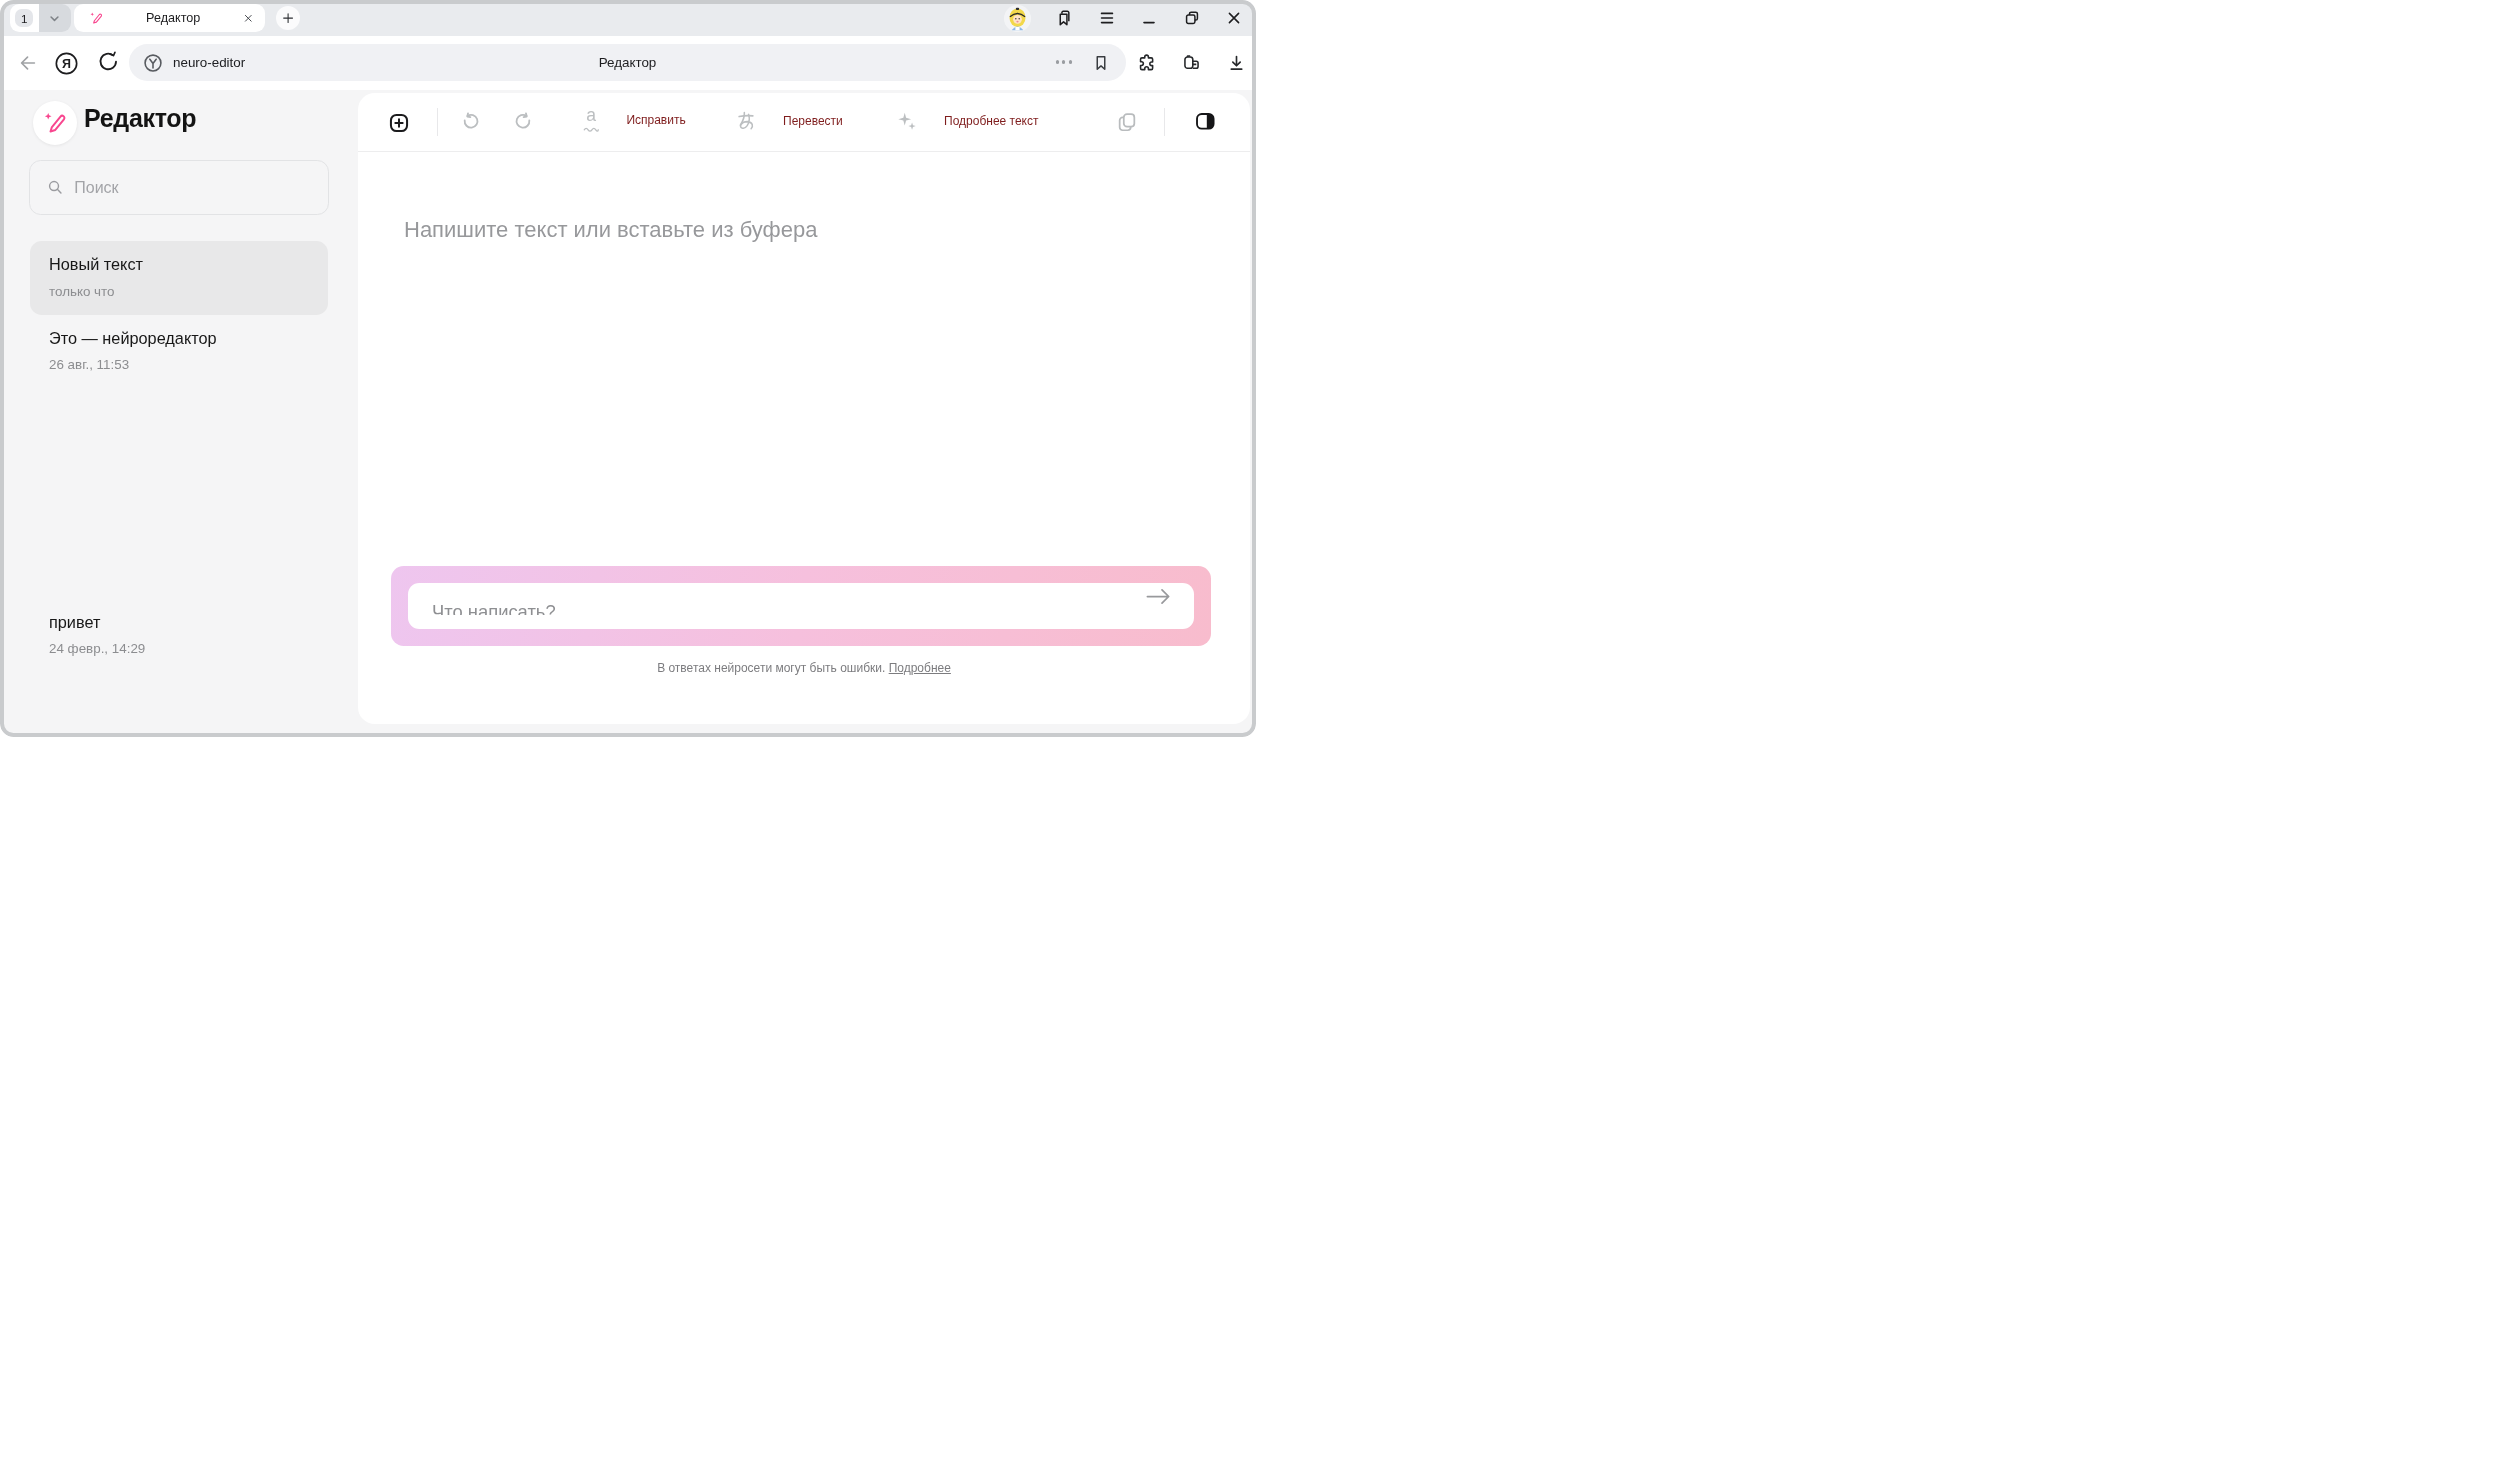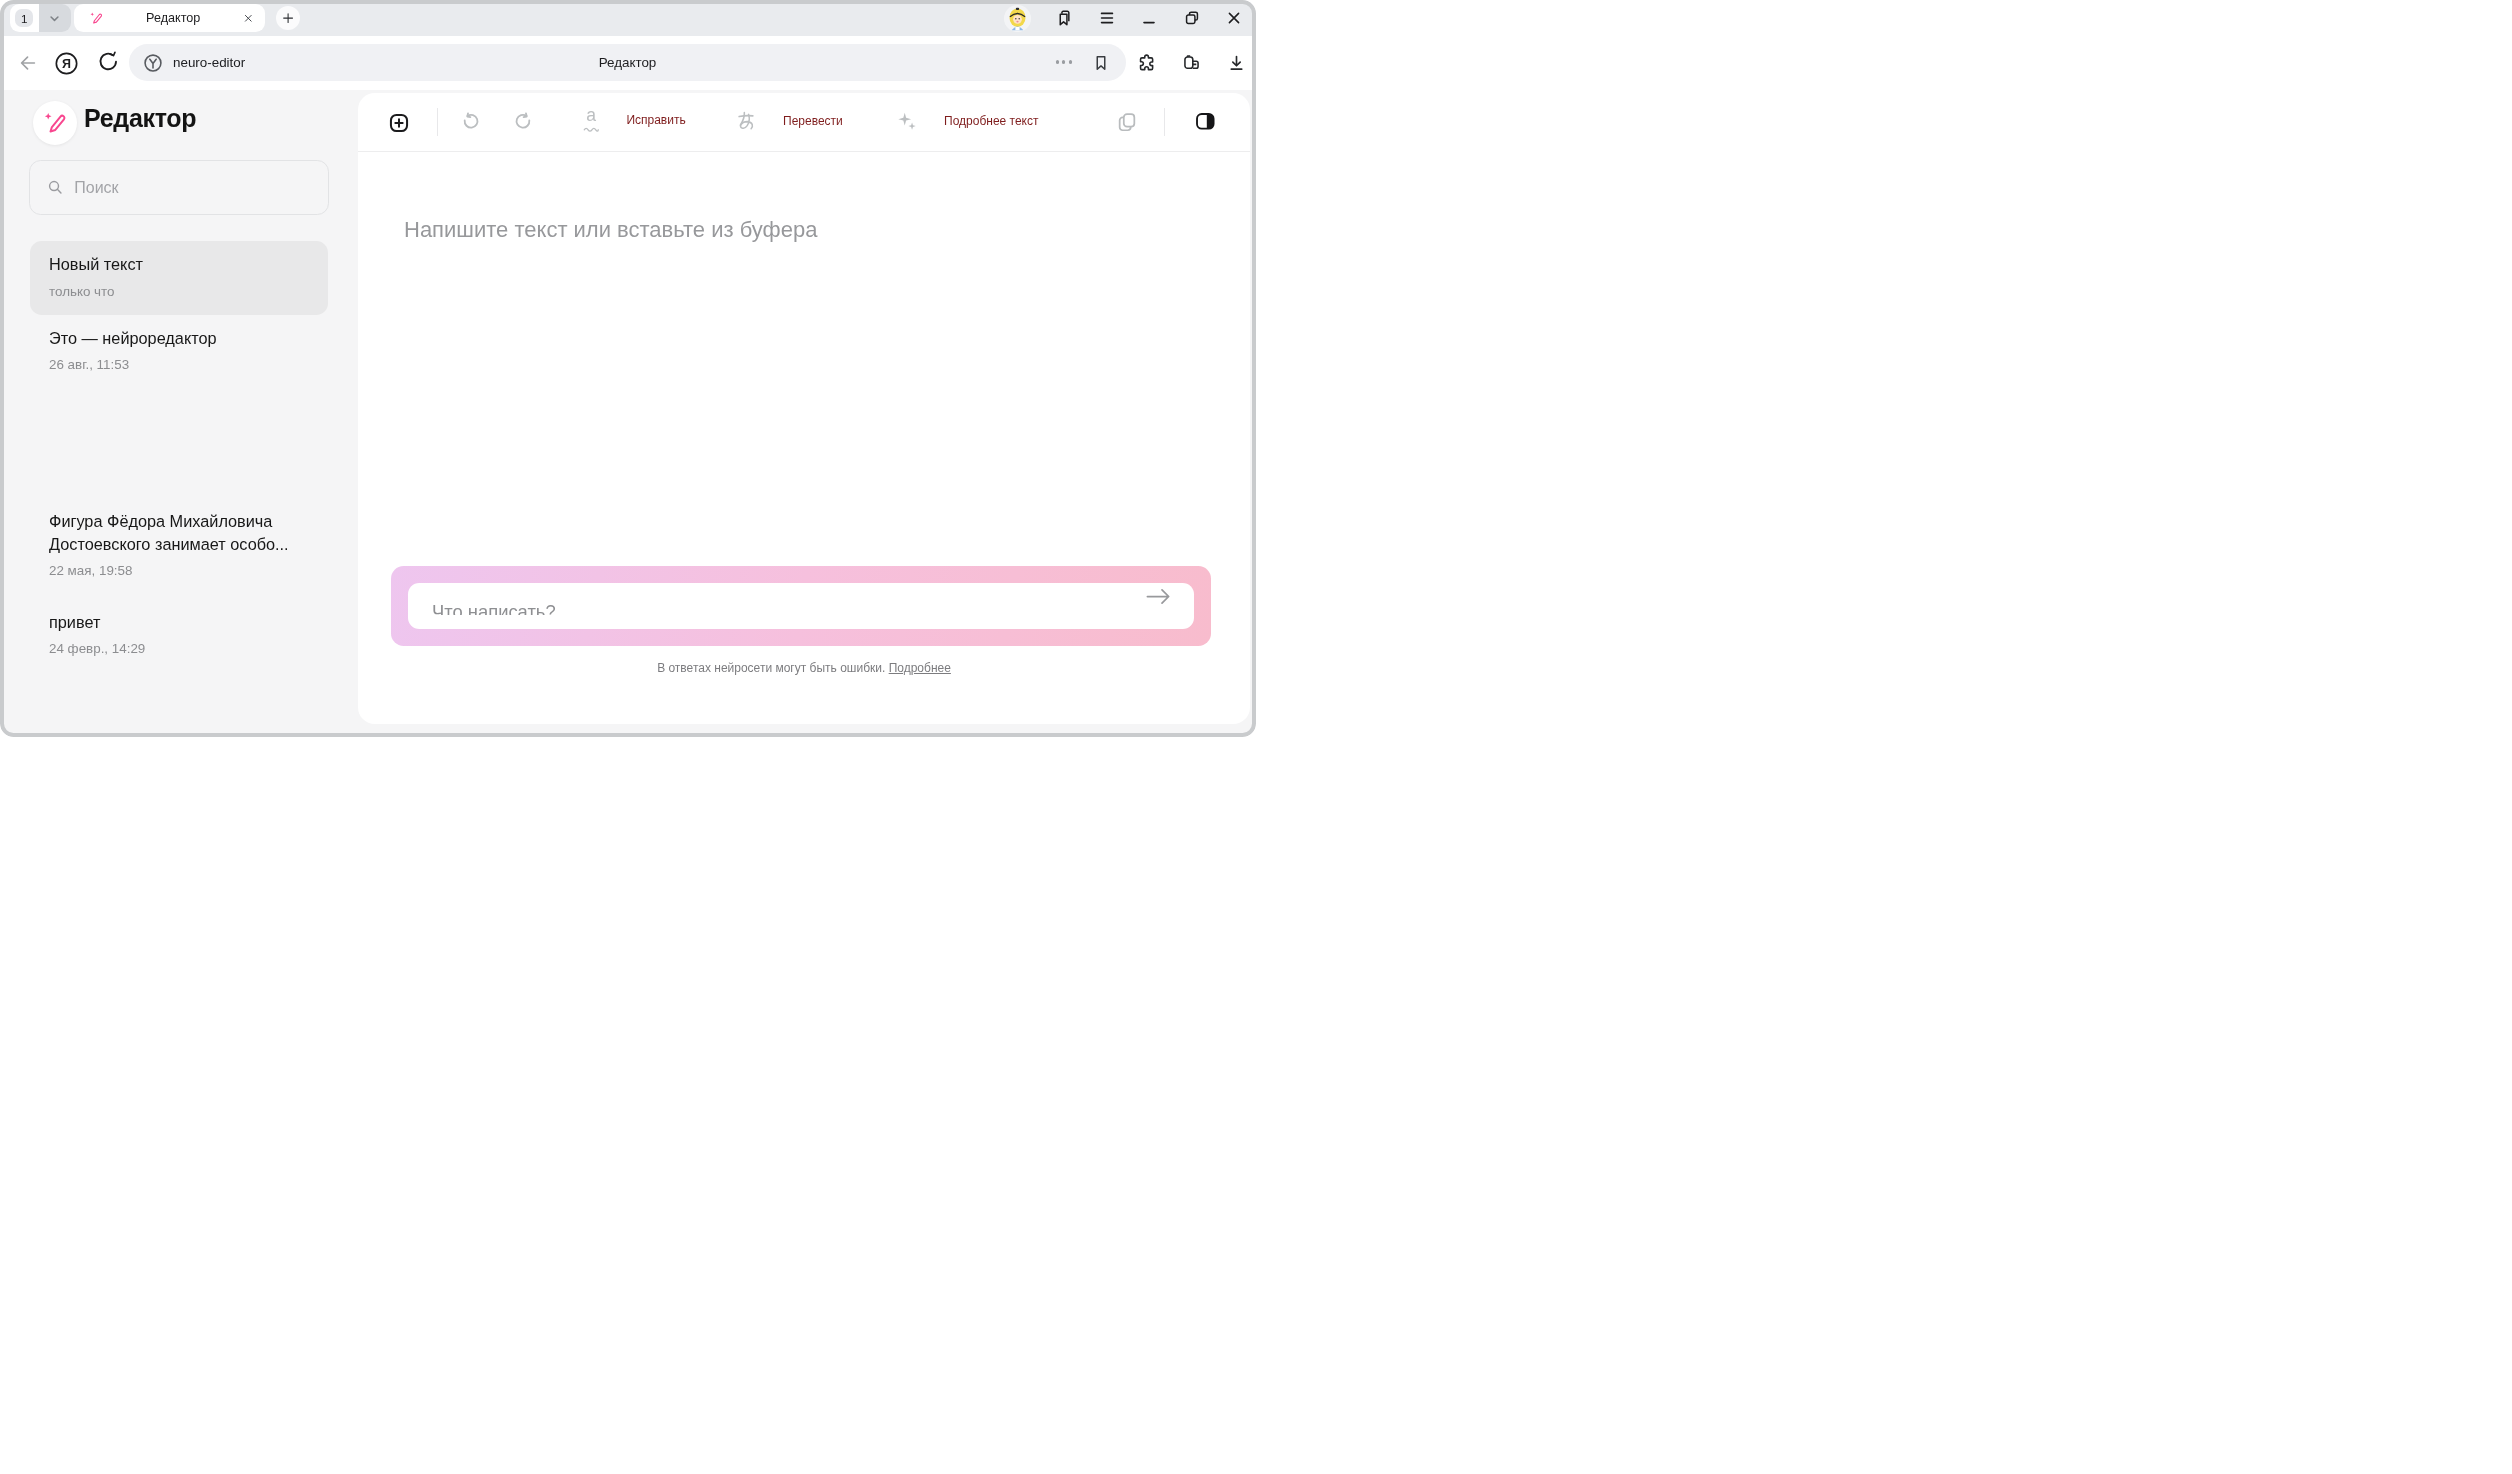--- a/index.html
+++ b/index.html
@@ -236,24 +236,20 @@
     </div>
 
     <div class="doc sel" style="top:151px;">
       <div class="dtitle">Новый текст</div>
       <div class="ddate">только что</div>
     </div>
     <div class="doc" style="top:237px;">
       <div class="dtitle">Это — нейроредактор</div>
       <div class="ddate">26 авг., 11:53</div>
     </div>
-    <div class="doc" style="top:420px;">
-      <div class="dtitle">Фигура Фёдора Михайловича Достоевского занимает особо...</div>
-      <div class="ddate">22 мая, 19:58</div>
-    </div>
     <div class="doc" style="top:521px;">
       <div class="dtitle">привет</div>
       <div class="ddate">24 февр., 14:29</div>
     </div>
 
     <div class="card">
       <div class="tooldiv"></div>
 
       <div class="tbtn newdoc">
         <svg width="22" height="22" viewBox="0 0 24 24" fill="none" stroke="currentColor" stroke-width="2.2" stroke-linecap="round" stroke-linejoin="round">

